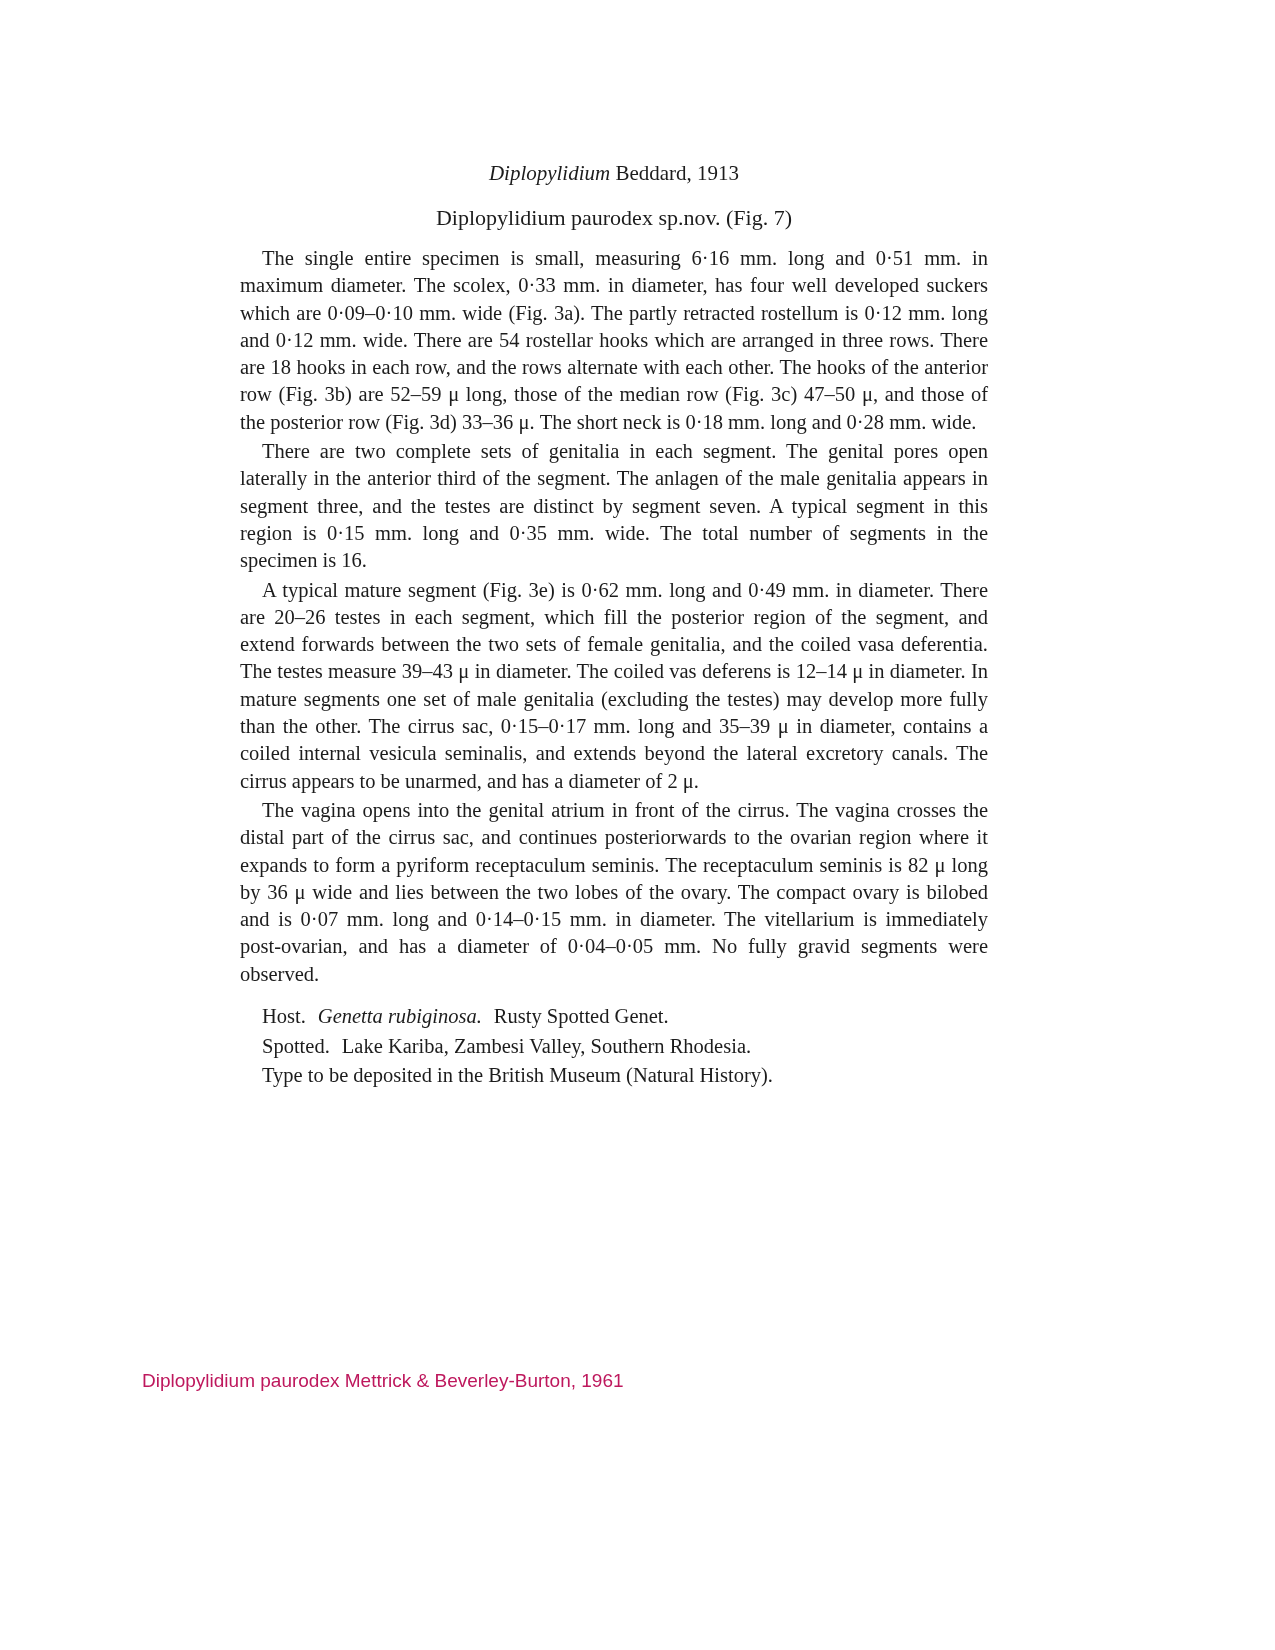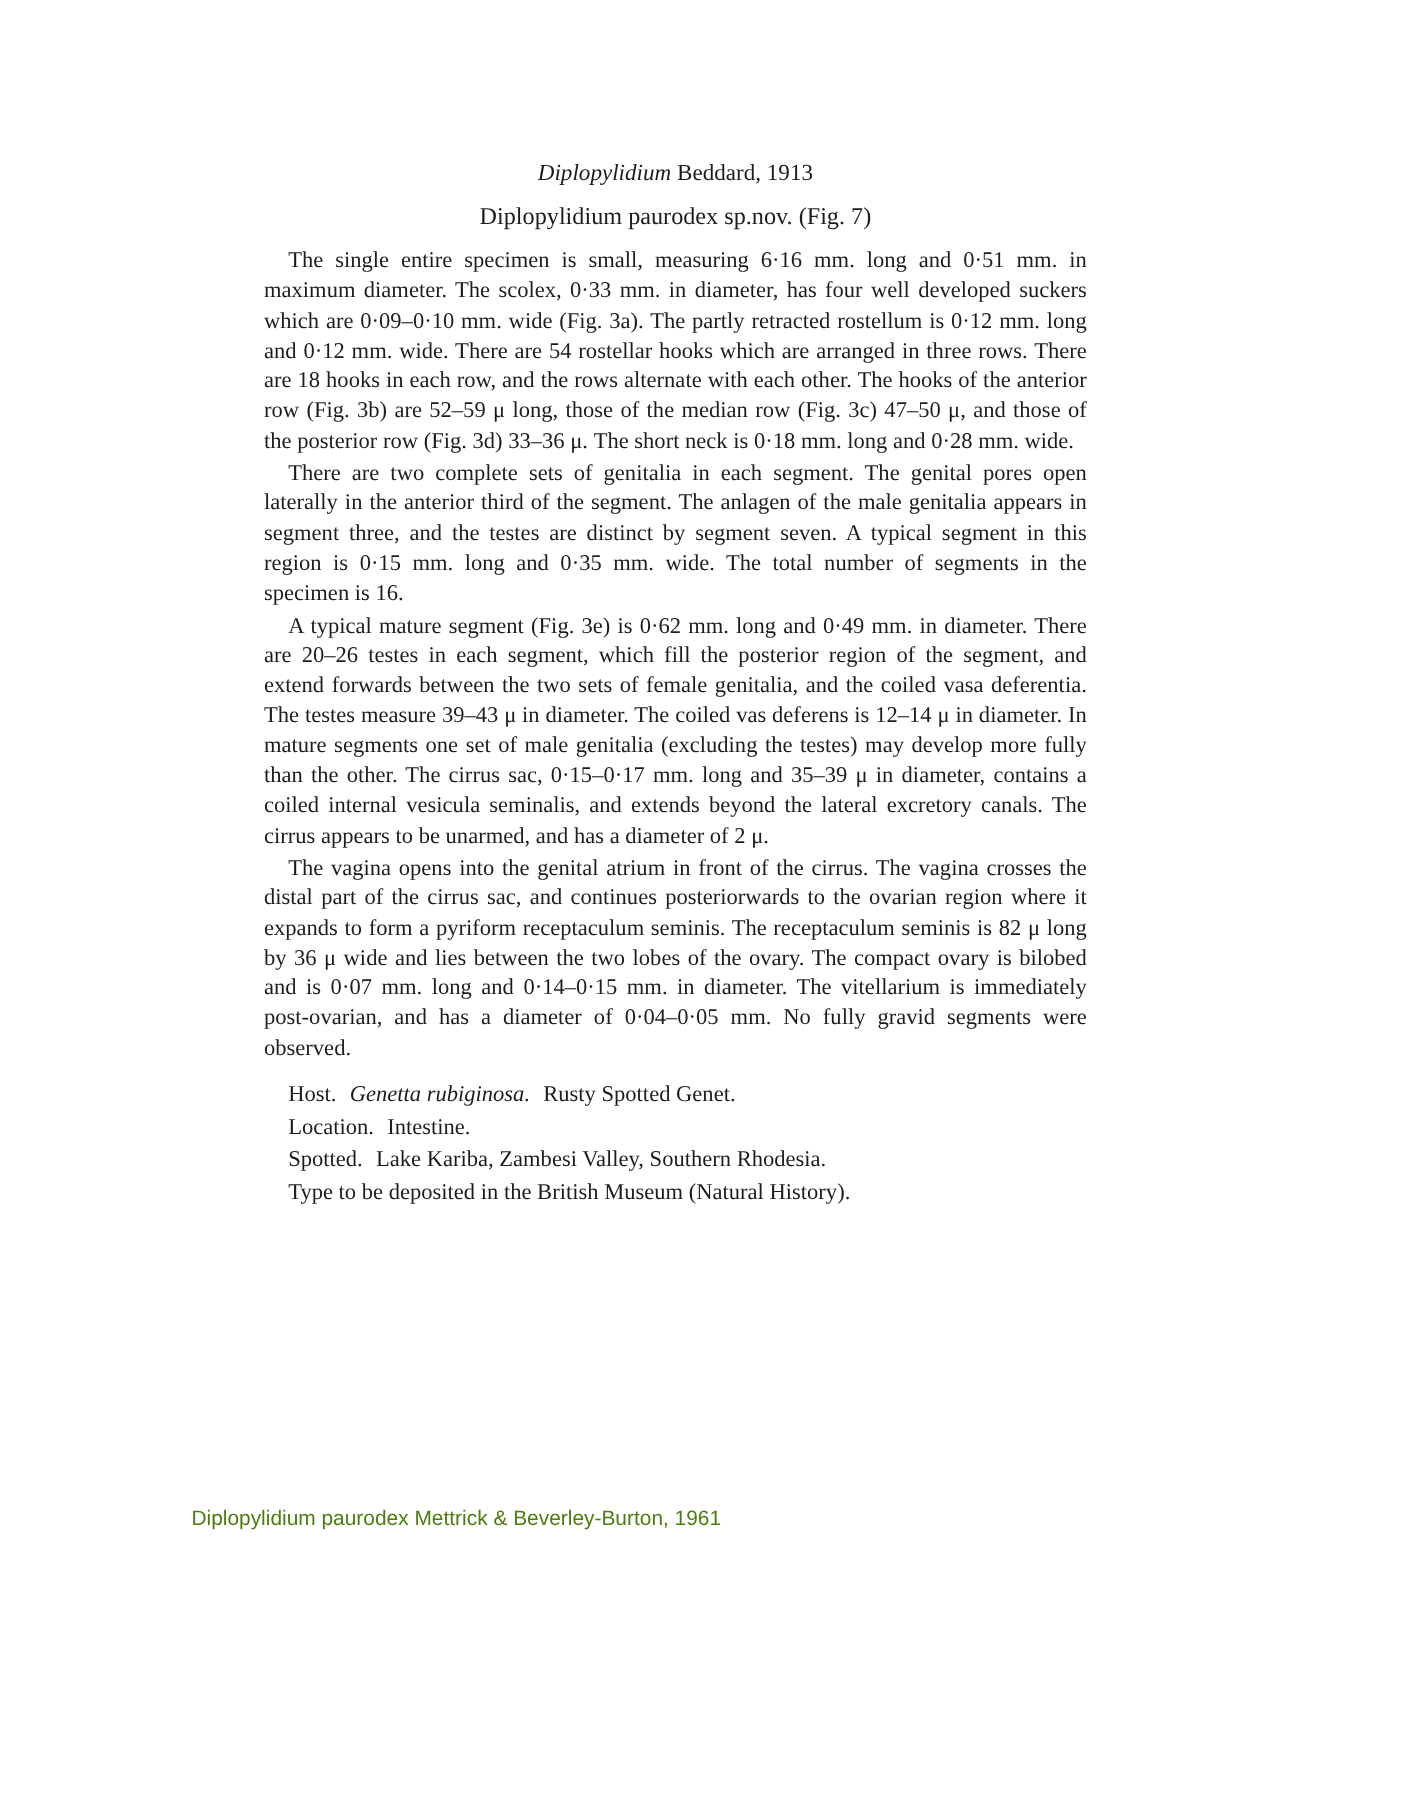--- a/index.html
+++ b/index.html
@@ -22,21 +22,21 @@
     width: 748px;
     font-family: "Liberation Serif", serif;
     font-size: 20.5px;
     line-height: 27.3px;
     color: #1c1c1c;
   }
   .heading-genus {
     text-align: center;
     font-size: 21px;
     font-weight: normal;
-    margin: 0;
+    margin: 16px;
     line-height: 28px;
   }
   .heading-genus .genus-italic {
     font-style: italic;
   }
   .heading-species {
     text-align: center;
     font-size: 22px;
     font-weight: normal;
     margin: 11px 0 0 0;
@@ -68,22 +68,21 @@
     margin-right: 12px;
   }
   .footer-block {
     position: absolute;
     left: 142px;
     top: 1368px;
     width: 960px;
     font-family: "Liberation Sans", sans-serif;
     font-size: 19px;
     line-height: 26px;
-    color: #4d7c0f;
-    margin-left: 32px;
+    color: #be185d;
   }
   .footer-annotation {
     margin: 0 0 20px 0;
   }
   .footer-citation {
     margin: 0;
   }
 </style>
 </head>
 <body>
@@ -99,21 +98,20 @@
     <div class="body-text">
       <p>The single entire specimen is small, measuring 6·16 mm. long and 0·51 mm. in maximum diameter. The scolex, 0·33 mm. in diameter, has four well developed suckers which are 0·09–0·10 mm. wide (Fig. 3a). The partly retracted rostellum is 0·12 mm. long and 0·12 mm. wide. There are 54 rostellar hooks which are arranged in three rows. There are 18 hooks in each row, and the rows alternate with each other. The hooks of the anterior row (Fig. 3b) are 52–59 μ long, those of the median row (Fig. 3c) 47–50 μ, and those of the posterior row (Fig. 3d) 33–36 μ. The short neck is 0·18 mm. long and 0·28 mm. wide.</p>
       <p>There are two complete sets of genitalia in each segment. The genital pores open laterally in the anterior third of the segment. The anlagen of the male genitalia appears in segment three, and the testes are distinct by segment seven. A typical segment in this region is 0·15 mm. long and 0·35 mm. wide. The total number of segments in the specimen is 16.</p>
       <p>A typical mature segment (Fig. 3e) is 0·62 mm. long and 0·49 mm. in diameter. There are 20–26 testes in each segment, which fill the posterior region of the segment, and extend forwards between the two sets of female genitalia, and the coiled vasa deferentia. The testes measure 39–43 μ in diameter. The coiled vas deferens is 12–14 μ in diameter. In mature segments one set of male genitalia (excluding the testes) may develop more fully than the other. The cirrus sac, 0·15–0·17 mm. long and 35–39 μ in diameter, contains a coiled internal vesicula seminalis, and extends beyond the lateral excretory canals. The cirrus appears to be unarmed, and has a diameter of 2 μ.</p>
       <p>The vagina opens into the genital atrium in front of the cirrus. The vagina crosses the distal part of the cirrus sac, and continues posteriorwards to the ovarian region where it expands to form a pyriform receptaculum seminis. The receptaculum seminis is 82 μ long by 36 μ wide and lies between the two lobes of the ovary. The compact ovary is bilobed and is 0·07 mm. long and 0·14–0·15 mm. in diameter. The vitellarium is immediately post-ovarian, and has a diameter of 0·04–0·05 mm.  No fully gravid segments were observed.</p>
     </div>
 
     <div class="records">
       <div class="record-line"><span class="record-label">Host.</span><span class="record-species">Genetta rubiginosa.</span><span>Rusty Spotted Genet.</span></div>
 
-      <div class="record-line"><span class="record-label">Location.</span><span>Intestine.</span></div>
 
       <div class="record-line"><span class="record-label">Spotted.</span><span>Lake Kariba, Zambesi Valley, Southern Rhodesia.</span></div>
 
       <div class="record-line"><span>Type to be deposited in the British Museum (Natural History).</span></div>
     </div>
 
   </div>
 
   <div class="footer-block">
     <p class="footer-annotation">Diplopylidium paurodex Mettrick &amp; Beverley-Burton, 1961</p>

